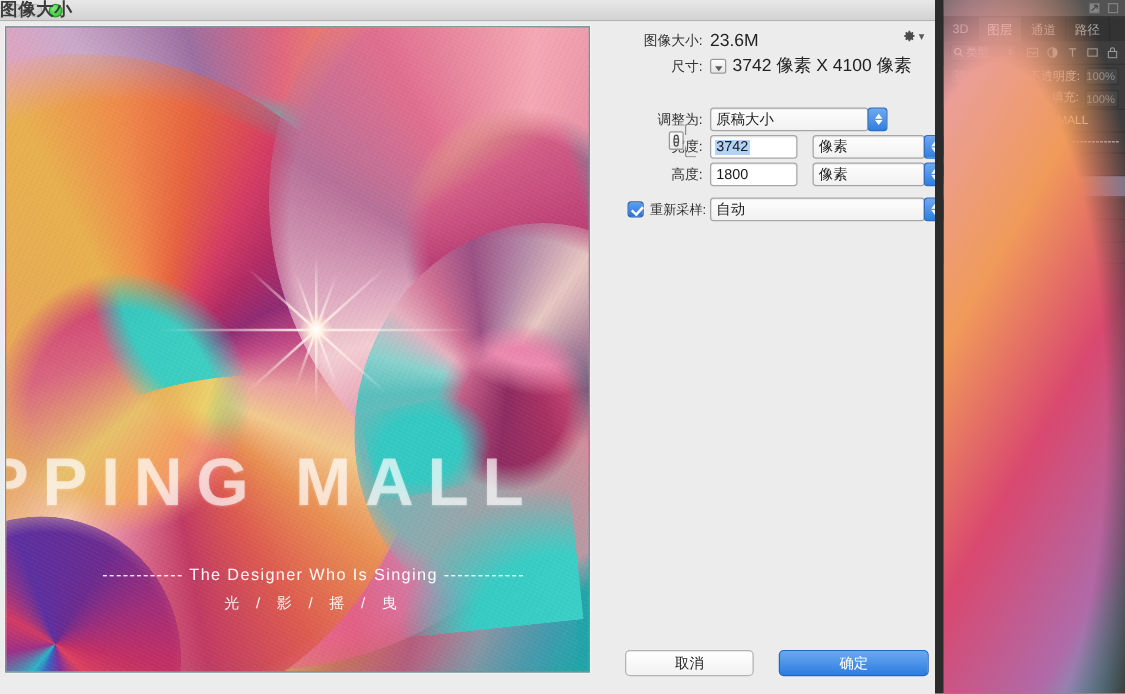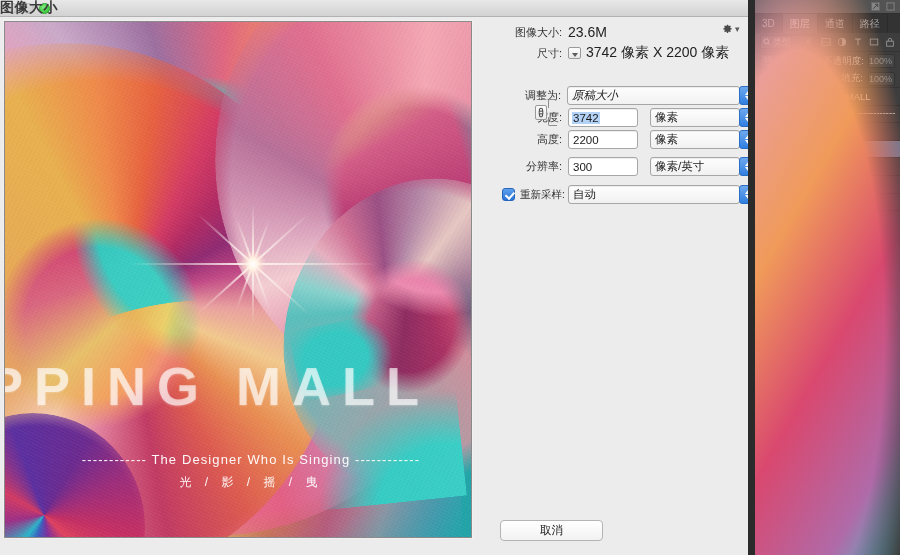--- a/index.html
+++ b/index.html
@@ -236,21 +236,21 @@
     border: 1px solid #2a6fc4; margin-left: -1px;
     position: relative; flex: none;
   }
   .stepper::before, .stepper::after {
     content: ""; position: absolute; left: 4.5px;
     border-left: 3.2px solid transparent; border-right: 3.2px solid transparent;
   }
   .stepper::before { top: 4px; border-bottom: 4px solid #fff; }
   .stepper::after { bottom: 4px; border-top: 4px solid #fff; }
   .selwrap { display: flex; align-items: stretch; }
-  .sel-long { width: 173px; font-style: italic; }
+  .sel-long { width: 127px; }
   .sel-unit { width: 90px; }
   .sel-resample { width: 172px; }
   .hl { background: #b4d2f5; padding: 0 1px; margin: 0 -1px; }
 
   
   .chain-area { position: absolute; left: 35px; top: 76px; width: 26px; height: 38px; }
   .chain-icon {
     position: absolute; left: 0; top: 12px; width: 12px; height: 15px;
     border: 1px solid #999; border-radius: 2px;
     background: linear-gradient(#fbfbfb, #ebebeb);
@@ -437,21 +437,21 @@
       </div>
 
       <div class="row size-row">
         <div class="lbl">图像大小:</div>
         <div class="val">23.6M</div>
       </div>
 
       <div class="row dims-row">
         <div class="lbl">尺寸:</div>
         <span class="dims-disc"></span>
-        <div class="val">3742 像素  X  2200 像素</div>
+        <div class="val">3742 像素  X  4100 像素</div>
       </div>
 
       <div class="row">
         <div class="lbl">调整为:</div>
         <div class="selwrap">
           <div class="field sel sel-long">原稿大小</div>
           <div class="stepper"></div>
         </div>
       </div>
 
@@ -474,55 +474,45 @@
         <div style="width:12px"></div>
         <div class="selwrap">
           <div class="field sel sel-unit">像素</div>
           <div class="stepper"></div>
         </div>
       </div>
 
       <div class="row">
         <div class="lbl">高度:</div>
         <div class="field num">
-          <span>2200</span>
+          <span>1800</span>
         </div>
         <div style="width:12px"></div>
         <div class="selwrap">
           <div class="field sel sel-unit">像素</div>
           <div class="stepper"></div>
         </div>
       </div>
 
-      <div class="row" style="margin-top:8px">
-        <div class="lbl">分辨率:</div>
-        <div class="field num">
-          <span>300</span>
-        </div>
-        <div style="width:12px"></div>
-        <div class="selwrap">
-          <div class="field sel sel-unit">像素/英寸</div>
-          <div class="stepper"></div>
-        </div>
-      </div>
 
       <div class="row" style="margin-top:9px">
         <div style="width:31px"></div>
         <div class="checkbox"></div>
         <div class="lbl lbl-small" style="width:48px;padding-right:5px">重新采样:</div>
         <div class="selwrap">
           <div class="field sel sel-resample">自动</div>
           <div class="stepper"></div>
         </div>
       </div>
 
     </div>
 
     <div class="btn-bar">
       <div class="btn btn-cancel">取消</div>
+      <div class="btn btn-ok">确定</div>
     </div>
   </div>
 
   <div class="gap-strip"></div>
 
   <div class="panel">
 
     <div class="panel-topbar">
       <svg class="mini-ico" viewBox="0 0 10 10">
         <rect x="0.5" y="0.5" width="9" height="9" fill="#8e8e8e" stroke="#6a6a6a"></rect>

